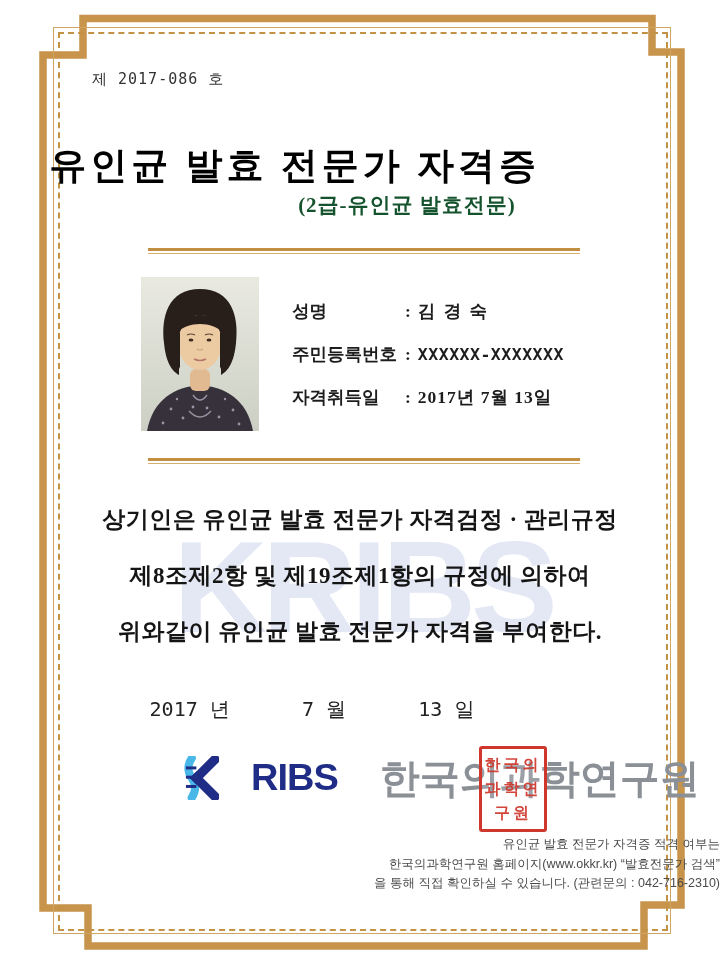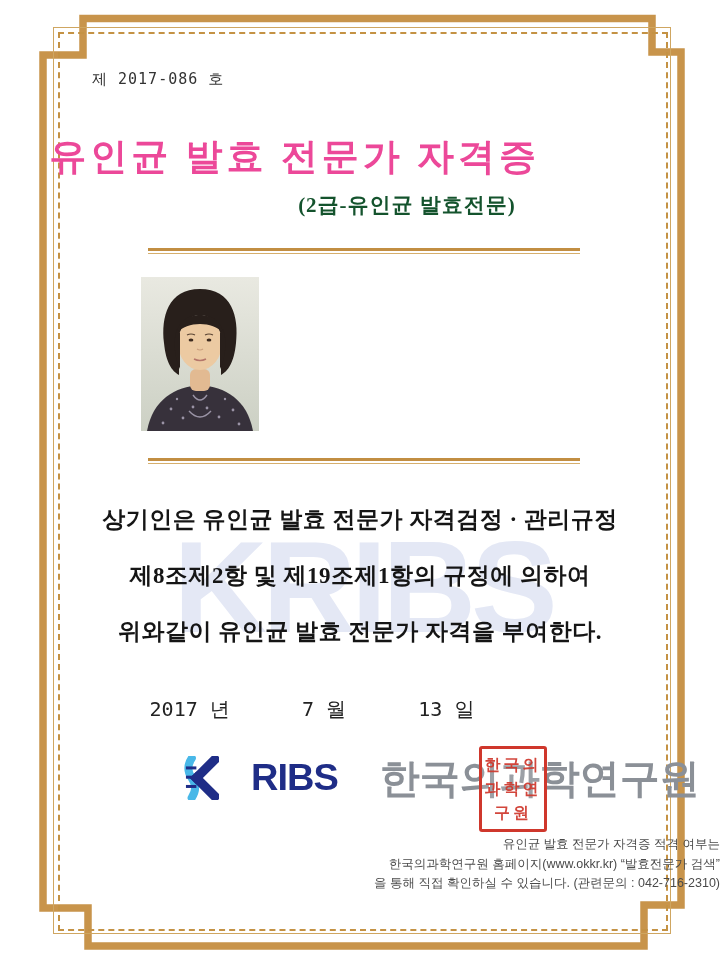--- a/index.html
+++ b/index.html
@@ -10,22 +10,22 @@
   
   .frame-svg{position:absolute;left:0;top:0;width:720px;height:960px;pointer-events:none;}
   .thin-frame{position:absolute;left:53px;top:27px;width:616px;height:905px;
               border:1px solid #cfa661;}
   .dash-frame{position:absolute;left:58px;top:32px;width:606px;height:895px;
               border:2px dashed #c49244;}
 
   
   .doc-number{left:92px;top:70px;font-family:"DejaVu Sans Mono",monospace;
               font-size:15px;color:#333;letter-spacing:1px;text-align:center;}
-  .title{left:0;top:132px;width:589px;text-align:center;font-size:37px;font-weight:700;
-         color:#ec4899;letter-spacing:4px;}
+  .title{left:0;top:141px;width:589px;text-align:center;font-size:37px;font-weight:700;
+         color:#000000;letter-spacing:4px;}
   .subtitle{left:0;top:191px;width:720px;text-align:center;font-size:21px;font-weight:600;
             color:#14532d;letter-spacing:1px;padding-left:47px;}
 
   .divider{position:absolute;left:148px;width:432px;height:2px;
            border-top:3px solid #c28e42;border-bottom:1px solid #d6af6d;}
   .divider.top{top:248px;}
   .divider.mid{top:458px;}
 
   
   .photo{left:141px;top:277px;width:118px;height:154px;}
@@ -120,20 +120,31 @@
     <path d="M82 52 C 86 62 85 80 79 92 L 79 56 Z" fill="#281f1b"></path>
 
     <path d="M46 58 Q 50 56 54 58" stroke="#5a4433" stroke-width="1.2" fill="none"></path>
     <path d="M64 58 Q 68 56 72 58" stroke="#5a4433" stroke-width="1.2" fill="none"></path>
     <ellipse cx="50" cy="63" rx="2.4" ry="1.6" fill="#3c2a1e"></ellipse>
     <ellipse cx="68" cy="63" rx="2.4" ry="1.6" fill="#3c2a1e"></ellipse>
     <path d="M56 72 Q 59 74 62 72" stroke="#caa07e" stroke-width="1.2" fill="none"></path>
     <path d="M53 82 Q 59 85 65 82" stroke="#b5766a" stroke-width="1.6" fill="none"></path>
   </svg>
 
+  <div class="abs info">
+    <div class="info-row">
+      <span class="f-label">성명</span><span class="f-sep">:</span><span class="f-value">김 경 숙</span>
+    </div>
+    <div class="info-row">
+      <span class="f-label">주민등록번호</span><span class="f-sep">:</span><span class="f-value mono">XXXXXX-XXXXXXX</span>
+    </div>
+    <div class="info-row">
+      <span class="f-label">자격취득일</span><span class="f-sep">:</span><span class="f-value" style="letter-spacing:1px">2017년 7월 13일</span>
+    </div>
+  </div>
 
   <div class="divider mid"></div>
 
   <div class="abs watermark">KRIBS</div>
   <div class="abs body-block">
     <div class="body-line">상기인은 유인균 발효 전문가 자격검정 · 관리규정</div>
     <div class="body-line">제8조제2항 및 제19조제1항의 규정에 의하여</div>
     <div class="body-line">위와같이 유인균 발효 전문가 자격을 부여한다.</div>
   </div>
 

